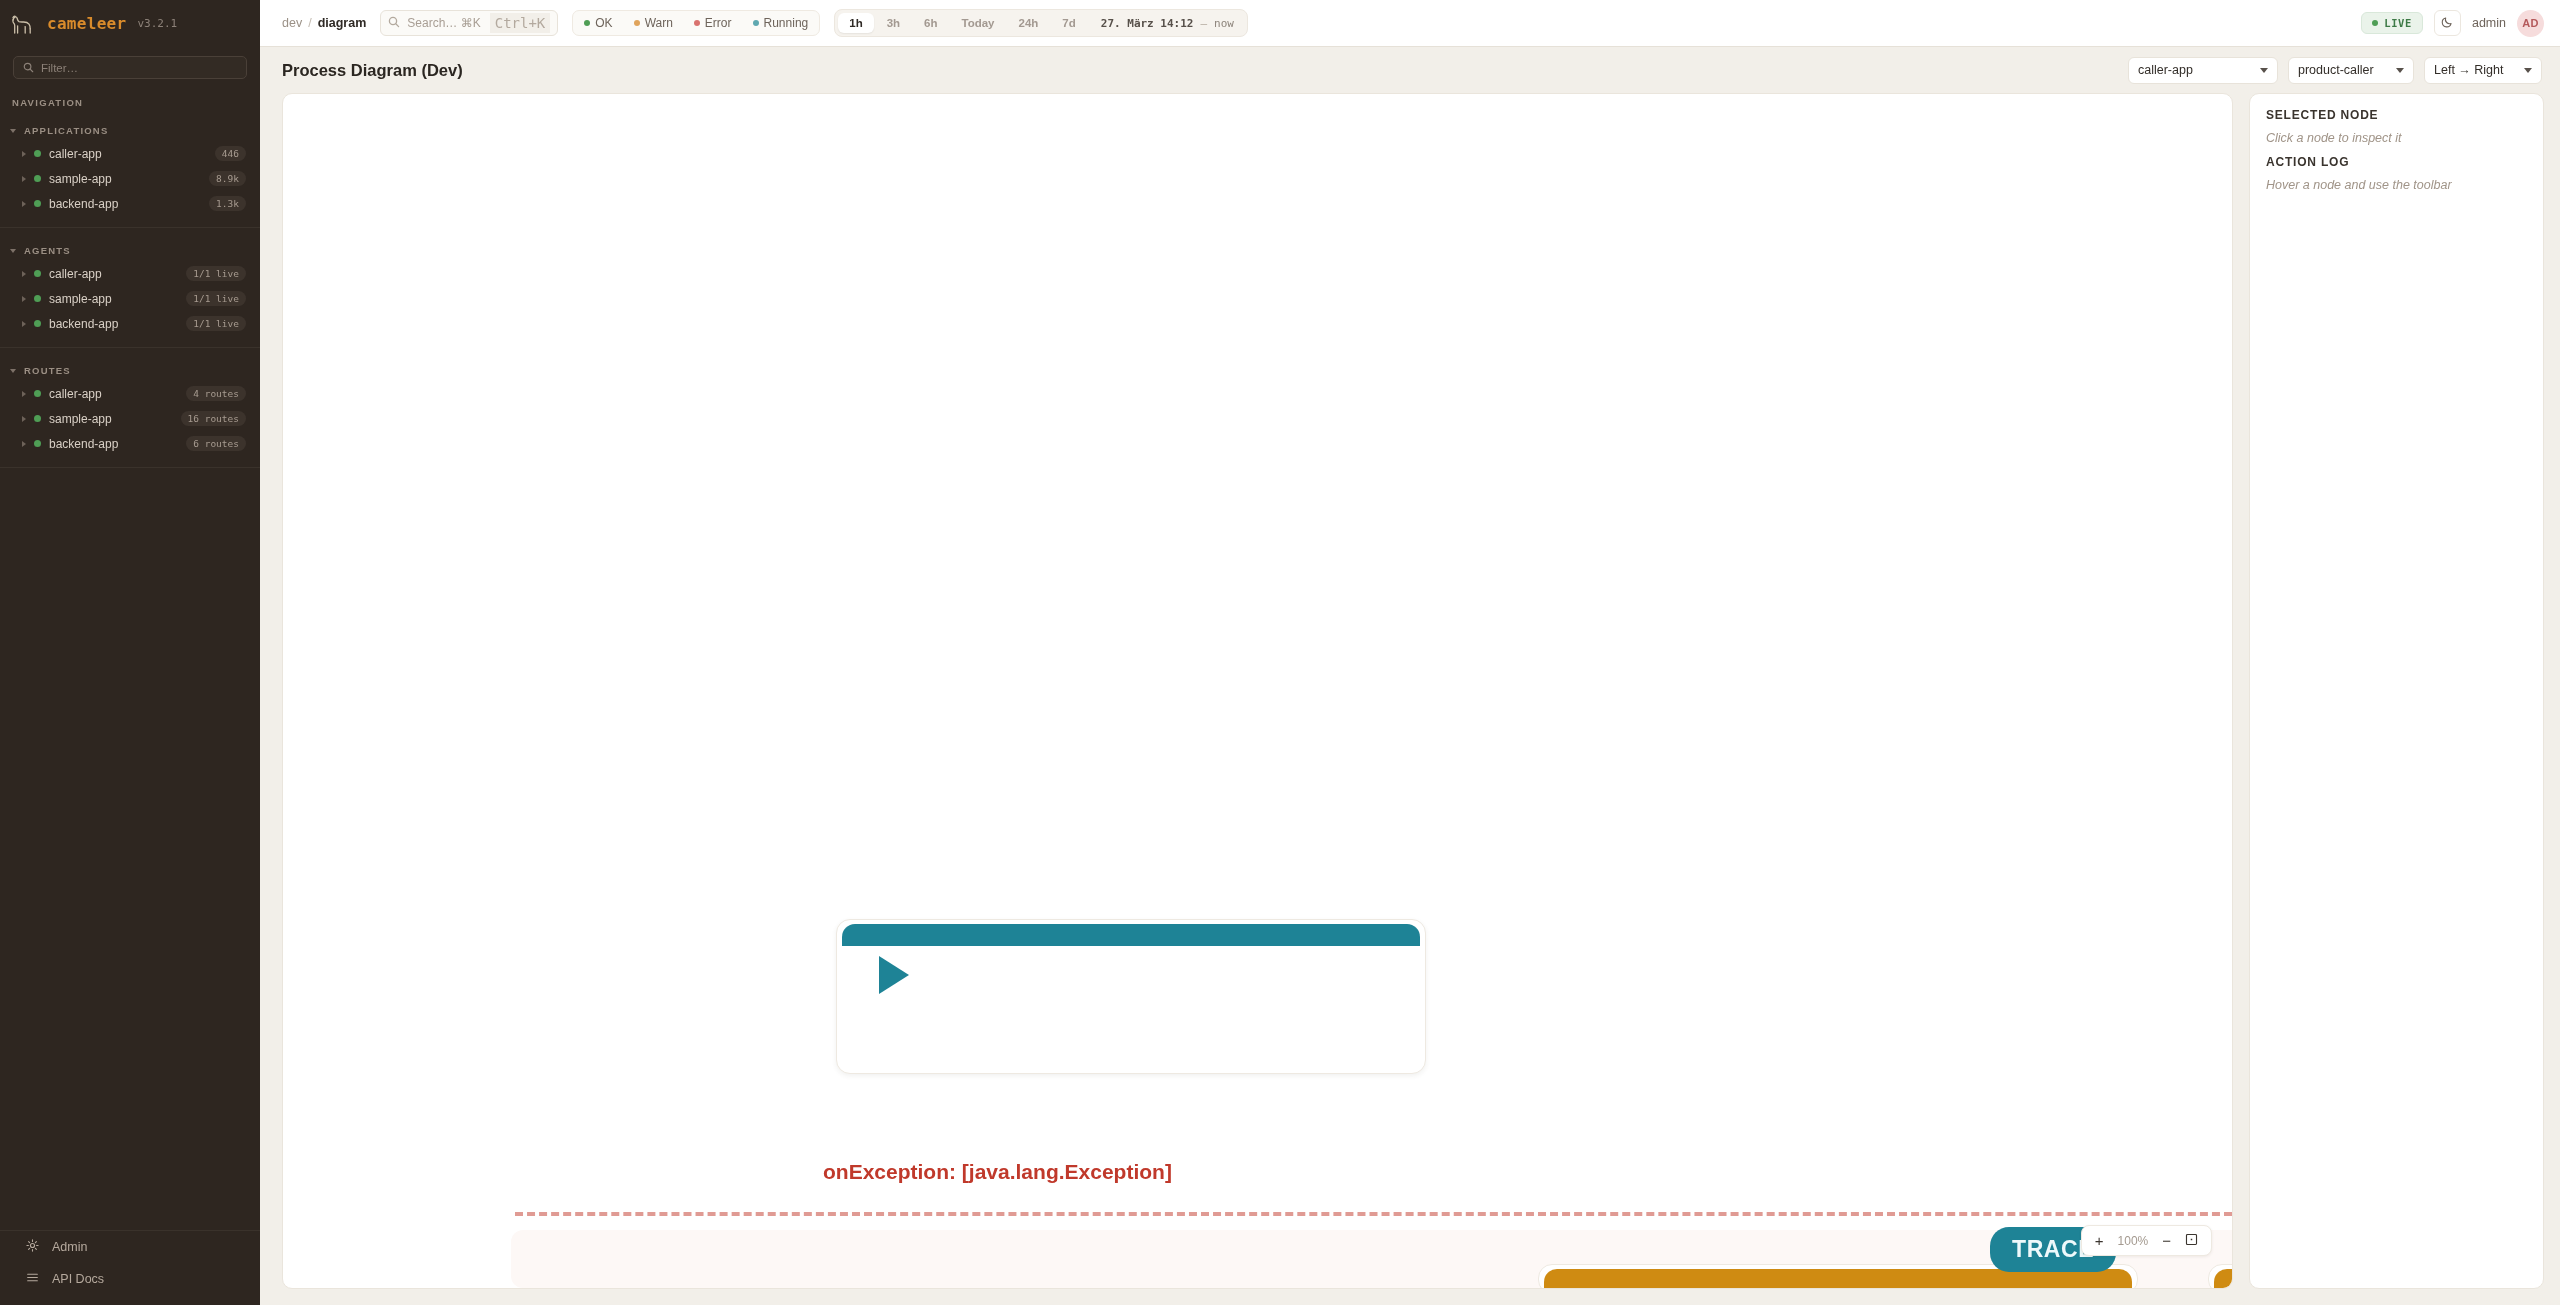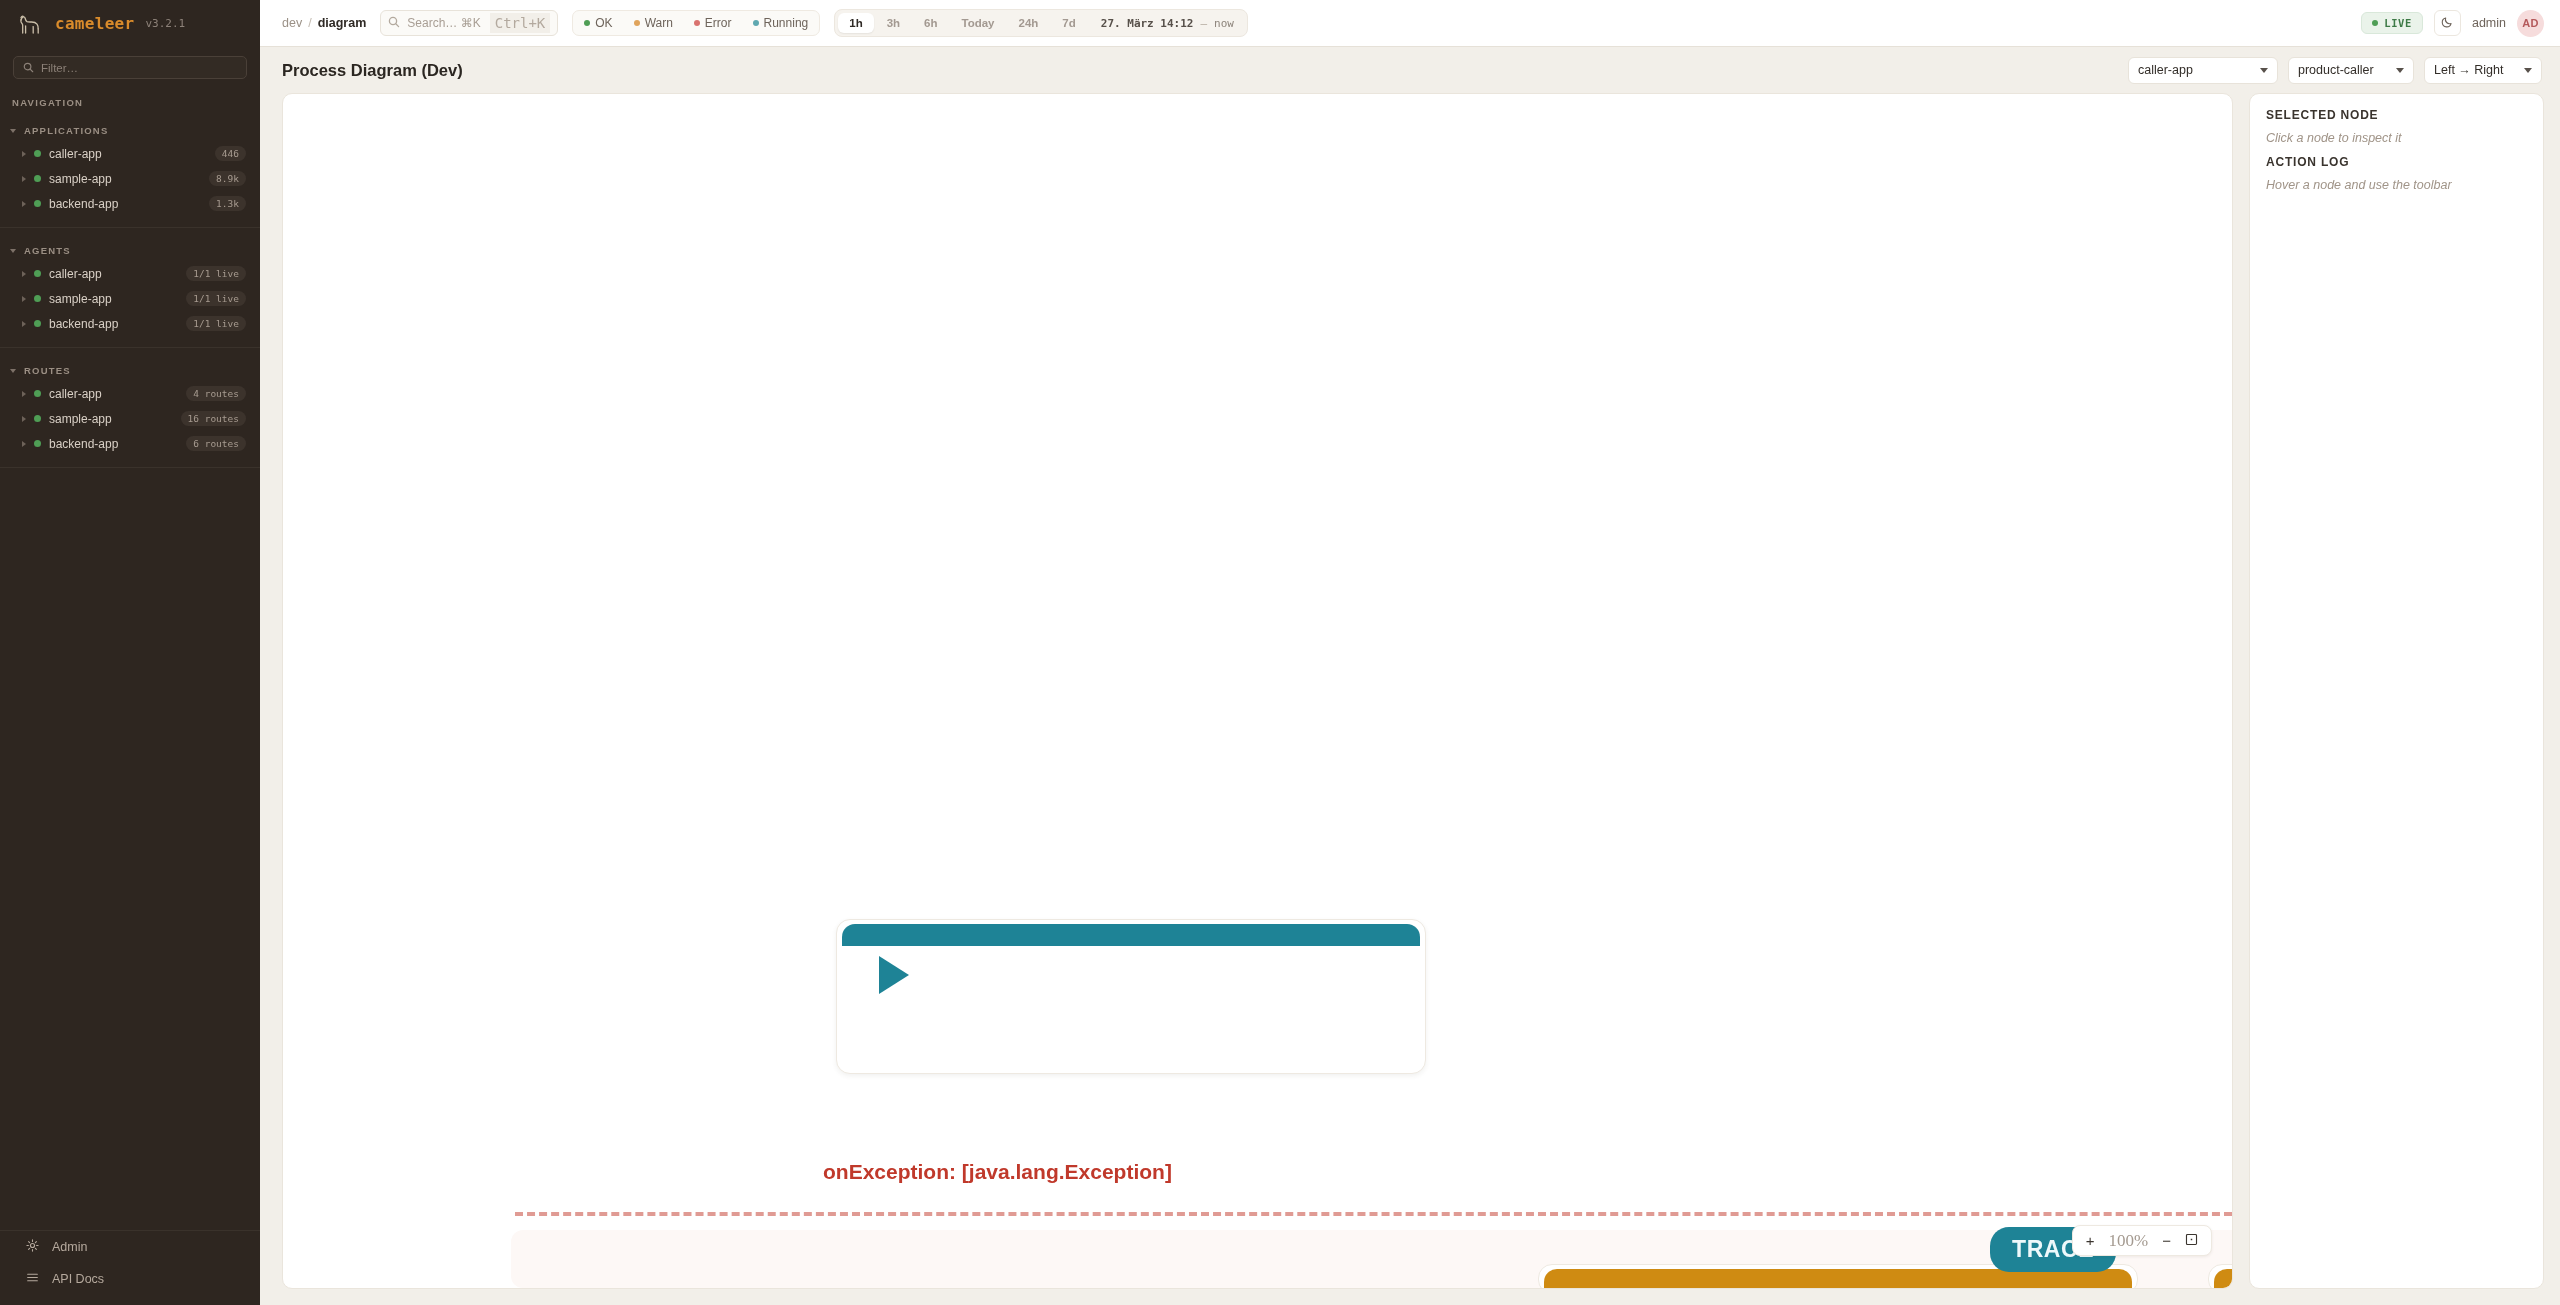--- a/index.html
+++ b/index.html
@@ -14,21 +14,21 @@
   
   .sidebar {
     width: 260px; height: 1305px;
     background: #2e2620;
     display: flex; flex-direction: column;
     flex: 0 0 260px;
   }
   .brand {
     height: 47px;
     display: flex; align-items: center; gap: 11px;
-    padding: 0 18px;
+    padding: 0 10px;
   }
   .camel-icon { width: 26px; height: 22px; display:block; }
   .brand-name {
     font-family: "DejaVu Sans Mono", monospace;
     font-size: 16px; font-weight: 700; color: #d98b2b; letter-spacing: .3px;
   }
   .brand-ver {
     font-family: "DejaVu Sans Mono", monospace;
     font-size: 11px; color: #8c8178;
   }
@@ -185,21 +185,21 @@
     background: #1e8396; color: #eef9fb; border-radius: 19px;
     padding: 9px 22px; font-size: 23px; font-weight: 700; letter-spacing: .6px;
   }
   .zoomctl {
     position: absolute; right: 20px; bottom: 32px;
     height: 31px; background: #ffffff; border: 1px solid #eee9e1; border-radius: 8px;
     box-shadow: 0 1px 3px rgba(60,50,40,.08);
     display: flex; align-items: center; gap: 14px; padding: 0 13px;
   }
   .zoomctl .zbtn { font-size: 15px; color: #3b352f; line-height: 1; }
-  .zoomctl .zval { font-family: Liberation Serif, serif; font-size: 17px; color: #a49a90; }
+  .zoomctl .zval { font-family: Liberation Sans, sans-serif; font-size: 12px; color: #a49a90; }
 
   .inspector {
     flex: 0 0 295px; width: 295px; background: #ffffff;
     border: 1px solid #eae5dc; border-radius: 10px; padding: 14px 16px;
   }
   .insp-h { font-size: 12px; font-weight: 700; letter-spacing: .8px; color: #3a342e; }
   .insp-p { font-size: 12.5px; font-style: italic; color: #a09488; margin: 9px 0 10px 0; }
   .insp-p.last { margin-bottom: 0; }
 </style>
 </head>

